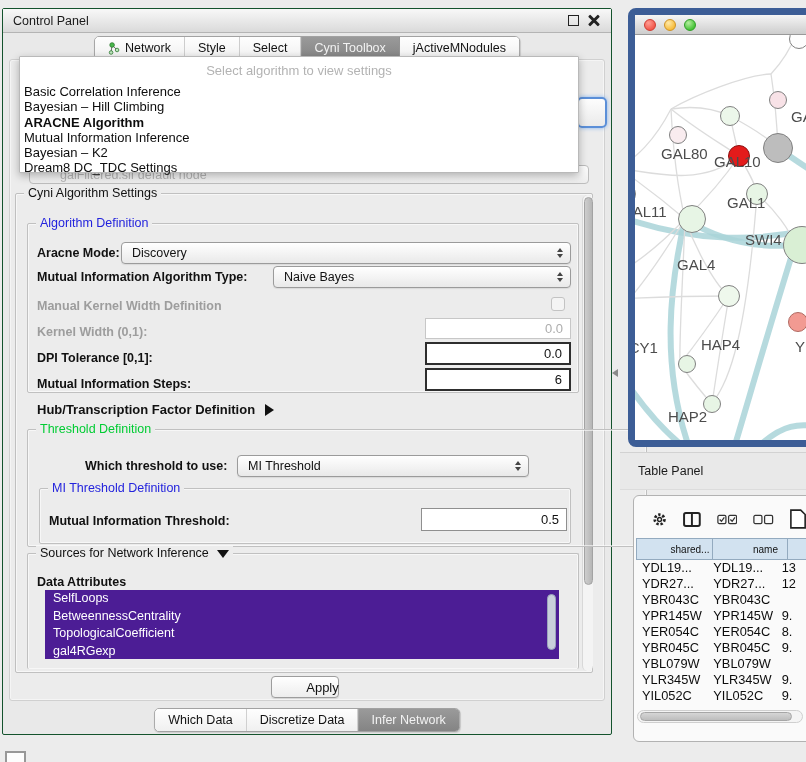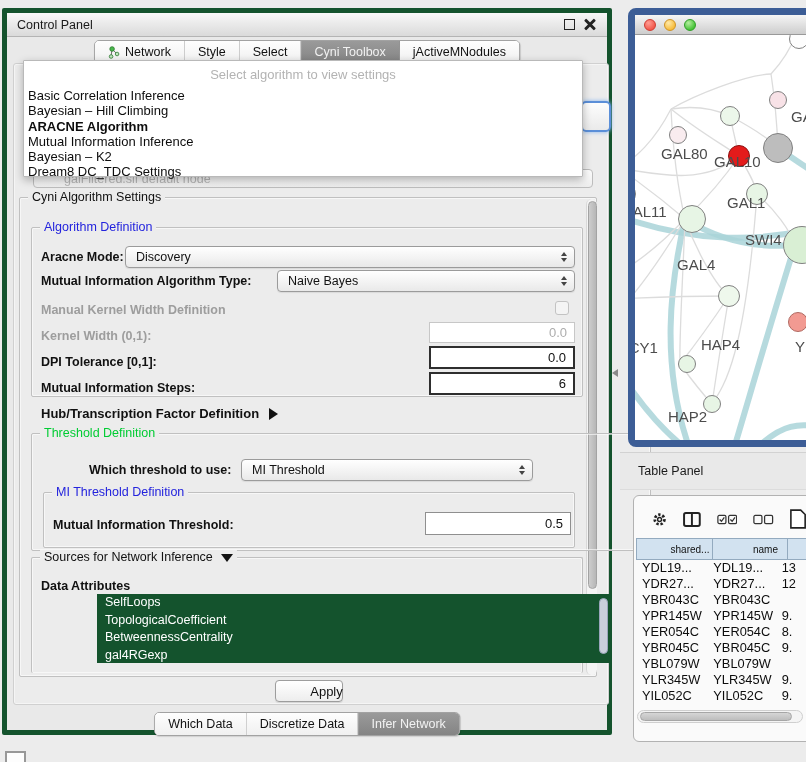--- a/index.html
+++ b/index.html
@@ -1,21 +1,21 @@
 <!DOCTYPE html>
 <html><head>
 <meta charset="utf-8">
 <style>
   * { margin:0; padding:0; box-sizing:border-box; }
   html,body { width:806px; height:762px; background:#ececec; font-family:"Liberation Sans",sans-serif; overflow:hidden; }
   .screen { position:relative; width:806px; height:762px; }
 
   
   .cp { position:absolute; left:2px; top:8px; width:610px; height:727px;
-        background:#e9e9e9; border:5px solid #14532d; border-radius:2px; }
+        background:#e9e9e9; border:1px solid #14532d; border-radius:2px; }
   .cp-titlebar { position:absolute; left:0; top:0; right:0; height:24px;
         background:linear-gradient(#f8f8f8,#dadada); border-bottom:1px solid #b4b4b4;
         display:flex; align-items:center; padding:0 10px; }
   .cp-title { font-size:12.5px; color:#1a1a1a; }
   .cp-winbtns { margin-left:auto; display:flex; gap:9px; align-items:center; }
   .float-btn { width:11px; height:11px; border:1.6px solid #222; background:transparent; }
   .close-btn { width:13px; height:13px; position:relative; }
   .close-btn::before,.close-btn::after { content:""; position:absolute; left:-1px; top:5px; width:14px; height:3px; background:#222; border-radius:1px; }
   .close-btn::before { transform:rotate(45deg); } .close-btn::after { transform:rotate(-45deg); }
 
@@ -55,21 +55,21 @@
 
   .tfield { position:absolute; background:#fff; font-size:13px; color:#111;
         display:flex; align-items:center; justify-content:flex-end; padding:0 7px; }
   .tfield.gray { border:1px solid #c7c7c7; color:#adadad; }
   .tfield.strong { border:2px solid #2e2e2e; }
   .checkbox { position:absolute; width:14px; height:14px; border:1px solid #c3c3c3; border-radius:3px; background:#f4f4f4; }
 
   .tri-right { display:inline-block; width:0; height:0; border-top:6px solid transparent; border-bottom:6px solid transparent; border-left:9px solid #111; vertical-align:-2px; margin-left:6px; }
   .tri-down { display:inline-block; width:0; height:0; border-left:6px solid transparent; border-right:6px solid transparent; border-top:8px solid #111; vertical-align:-1px; margin-left:5px; }
 
-  .attr-list { position:absolute; background:#14532d; overflow:hidden;margin-left:48px; }
+  .attr-list { position:absolute; background:#4c1d95; overflow:hidden; }
   .attr-item { font-size:12.5px; color:#fff; padding:1px 0 1px 8px; line-height:15.5px; white-space:nowrap; }
   .list-vthumb { position:absolute; right:3px; top:4px; width:9px; height:56px; background:#c9cfdb; border-radius:5px; border:1px solid #9aa5bb; }
 
   .vscroll { position:absolute; width:11px; background:#f4f4f4; border-left:1px solid #d8d8d8; border-radius:6px; }
   .vthumb { position:absolute; left:1px; width:9px; background:linear-gradient(90deg,#cdcdcd,#b6b6b6); border:1px solid #a3a3a3; border-radius:5px; }
 
   .apply-btn { position:absolute; height:22px; border:1px solid #9d9d9d; border-radius:4px;
         background:linear-gradient(#ffffff,#ededed); font-size:13px; color:#111;
         display:flex; align-items:center; justify-content:center; box-shadow:0 1px 1px rgba(0,0,0,.1);padding-left:35px; }
 
@@ -250,22 +250,22 @@
 
     <div class="gbox" style="left:24px; top:544px; width:552px; height:116px; border-bottom:none;">
       <span class="gtitle">
         <span>Sources for Network Inference</span>
         <span class="tri-down"></span>
       </span>
     </div>
     <span class="flabel" style="left:34px; top:566px;">Data Attributes</span>
     <div class="attr-list" style="left:42px; top:581px; width:514px; height:69px;">
       <div class="attr-item">SelfLoops</div>
+      <div class="attr-item">BetweennessCentrality</div>
       <div class="attr-item">TopologicalCoefficient</div>
-      <div class="attr-item">BetweennessCentrality</div>
       <div class="attr-item">gal4RGexp</div>
       <span class="list-vthumb"></span>
     </div>
 
     <div class="apply-btn" style="left:268px; top:667px; width:68px;">
       <span>Apply</span>
     </div>
 
     <nav class="bottom-tabbar">
       <span class="tab">

